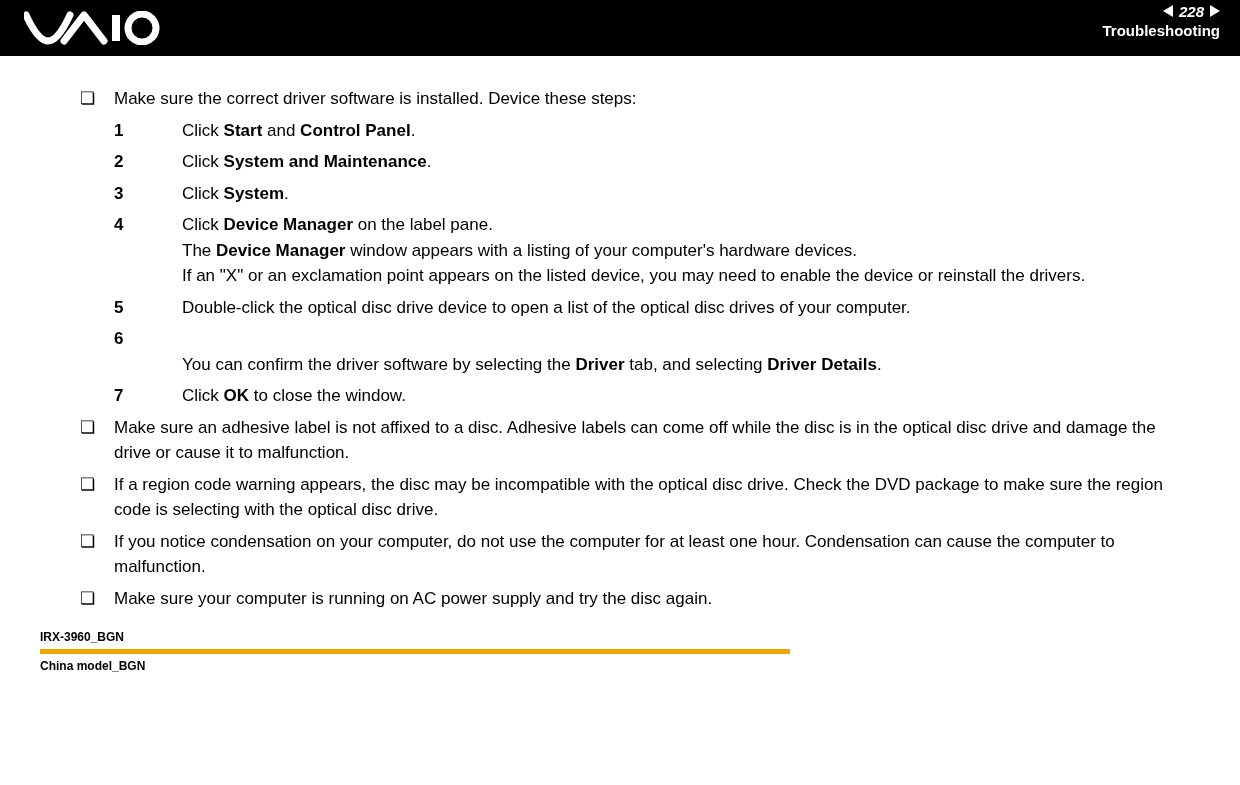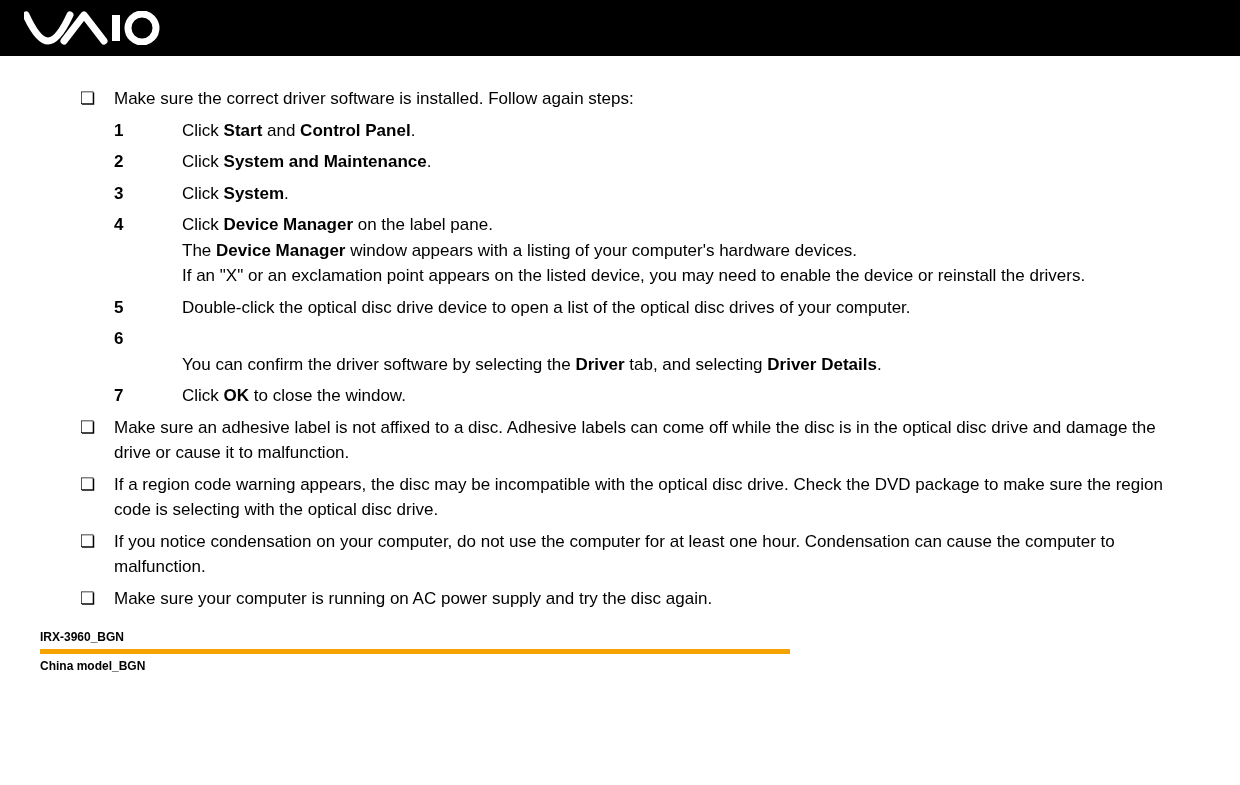--- a/index.html
+++ b/index.html
@@ -114,27 +114,35 @@
 
 <div class="header-bar">
   <div class="vaio-logo">
     <svg width="140" height="34" viewBox="0 0 140 34">
       <path d="M 2 4 Q 14 30 24 30 Q 34 30 46 4" stroke="#fff" stroke-width="7" fill="none" stroke-linecap="round"></path>
       <path d="M 40 30 L 60 4 L 80 30" stroke="#fff" stroke-width="7" fill="none" stroke-linecap="round" stroke-linejoin="round"></path>
       <rect x="88" y="4" width="8" height="26" fill="#fff"></rect>
       <circle cx="118" cy="17" r="14" stroke="#fff" stroke-width="7" fill="none"></circle>
     </svg>
   </div>
+  <div class="header-right">
+    <div class="nav-row">
+      <div class="arrow-left"></div>
+      <span class="page-num">228</span>
+      <div class="arrow-right"></div>
+    </div>
+    <div class="section-title">Troubleshooting</div>
+  </div>
 </div>
 
 <div class="content">
 
   <div class="bullet-item">
     <div class="bullet-marker">❏</div>
-    <div class="bullet-text">Make sure the correct driver software is installed. Follow again steps:</div>
+    <div class="bullet-text">Make sure the correct driver software is installed. Device these steps:</div>
   </div>
 
   <div class="step-item">
     <div class="step-num">1</div>
     <div class="step-text"><span>Click </span><b>Start</b><span> and </span><b>Control Panel</b><span>.</span></div>
   </div>
 
   <div class="step-item">
     <div class="step-num">2</div>
     <div class="step-text"><span>Click </span><b>System and Maintenance</b><span>.</span></div>

